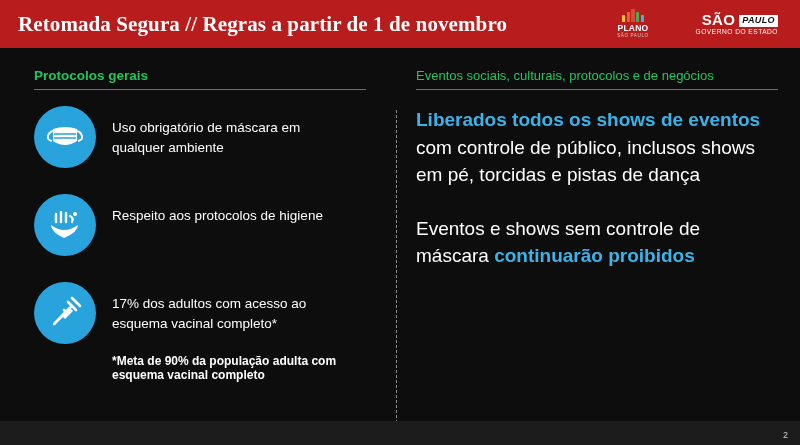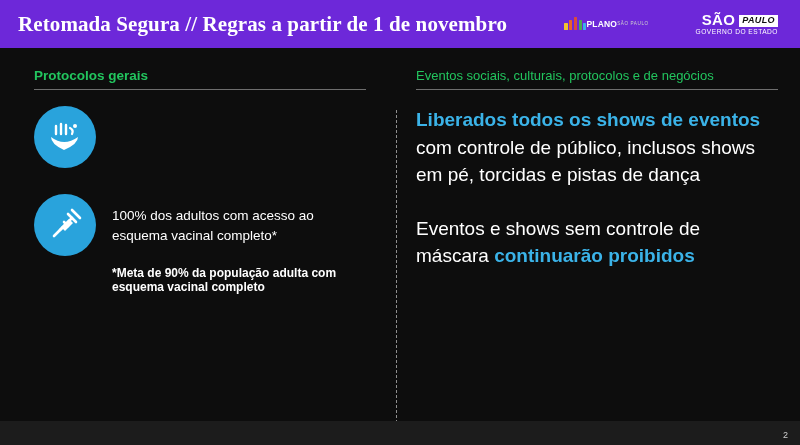--- a/index.html
+++ b/index.html
@@ -13,21 +13,21 @@
     position: relative;
     width: 800px; height: 445px;
     background: #0d0d0d;
     overflow: hidden;
   }
   
   .header {
     position: absolute;
     top: 0; left: 0; right: 0;
     height: 48px;
-    background: #6d28d9;
+    background: #b91c1c;
     display: flex;
     align-items: center;
     padding: 4px 18px;
   }
   .header-title {
     color: #ffffff;
     font-family: "Liberation Serif", serif;
     font-size: 21px;
     font-weight: bold;
     letter-spacing: 0.1px;
@@ -35,21 +35,21 @@
   }
   .header-logos {
     margin-left: auto;
     display: flex;
     align-items: center;
     gap: 12px;
     padding-right: 4px;
   }
   .plano-logo {
     display: flex;
-    flex-direction: row;
+    flex-direction: column;
     align-items: center;
     line-height: 1;
   }
   .plano-bars {
     display: flex;
     align-items: flex-end;
     gap: 1.5px;
     height: 13px;
     margin-bottom: 2px;
   }
@@ -203,46 +203,58 @@
   </div>
 
   <div class="body-area">
 
     <div class="divider"></div>
 
     <div class="col-left">
       <div class="col-head">Protocolos gerais</div>
       <div class="head-rule"></div>
 
+      <div class="proto">
+        <div class="proto-icon">
+          <svg width="40" height="30" viewBox="0 0 40 30" aria-hidden="true">
+            <path d="M8 7 Q20 3 32 7 L32 19 Q20 27 8 19 Z" fill="#ffffff"></path>
+            <path d="M8 9 Q4 10 3 14 Q2 18 7 19" stroke="#ffffff" stroke-width="2" fill="none"></path>
+            <path d="M32 9 Q36 10 37 14 Q38 18 33 19" stroke="#ffffff" stroke-width="2" fill="none"></path>
+            <path d="M9 12 L31 12 M9 16 L31 16" stroke="#29a3dc" stroke-width="1.6"></path>
+          </svg>
+        </div>
+        <div class="proto-text">Uso obrigatório de máscara em qualquer ambiente</div>
+      </div>
 
       <div class="proto">
         <div class="proto-icon">
           <svg width="38" height="34" viewBox="0 0 38 34" aria-hidden="true">
             <path d="M10 6 L10 14 M15 4 L15 14 M20 5 L20 14" stroke="#ffffff" stroke-width="2.4" stroke-linecap="round"></path>
             <path d="M24 8 Q28 10 26 14" stroke="#ffffff" stroke-width="2.2" fill="none" stroke-linecap="round"></path>
             <path d="M5 17 Q18 27 32 17 Q32 24 18 30 Q5 24 5 17 Z" fill="#ffffff"></path>
             <circle cx="29" cy="6" r="2" fill="#ffffff"></circle>
           </svg>
         </div>
+        <div class="proto-text">Respeito aos protocolos de higiene</div>
       </div>
 
       <div class="proto">
         <div class="proto-icon">
           <svg width="38" height="38" viewBox="0 0 38 38" aria-hidden="true">
             <g stroke="#ffffff" stroke-width="2.6" stroke-linecap="round" fill="none">
               <line x1="8" y1="30" x2="16" y2="22"></line>
               <line x1="14" y1="24" x2="26" y2="12"></line>
               <line x1="22" y1="8" x2="30" y2="16"></line>
               <line x1="26" y1="4" x2="34" y2="12"></line>
               <line x1="18" y1="16" x2="22" y2="20"></line>
             </g>
             <path d="M15 21 L23 13 L27 17 L19 25 Z" fill="#ffffff"></path>
           </svg>
         </div>
-        <div class="proto-text">100% dos adultos com acesso ao esquema vacinal completo*</div>
+        <div class="proto-text">17% dos adultos com acesso ao esquema vacinal completo*</div>
       </div>
 
       <div class="footnote">*Meta de 90% da população adulta com esquema vacinal completo</div>
     </div>
 
     <div class="col-right">
       <div class="col-head right">Eventos sociais, culturais, protocolos e de negócios</div>
       <div class="head-rule"></div>
 
       <div class="rblock">

